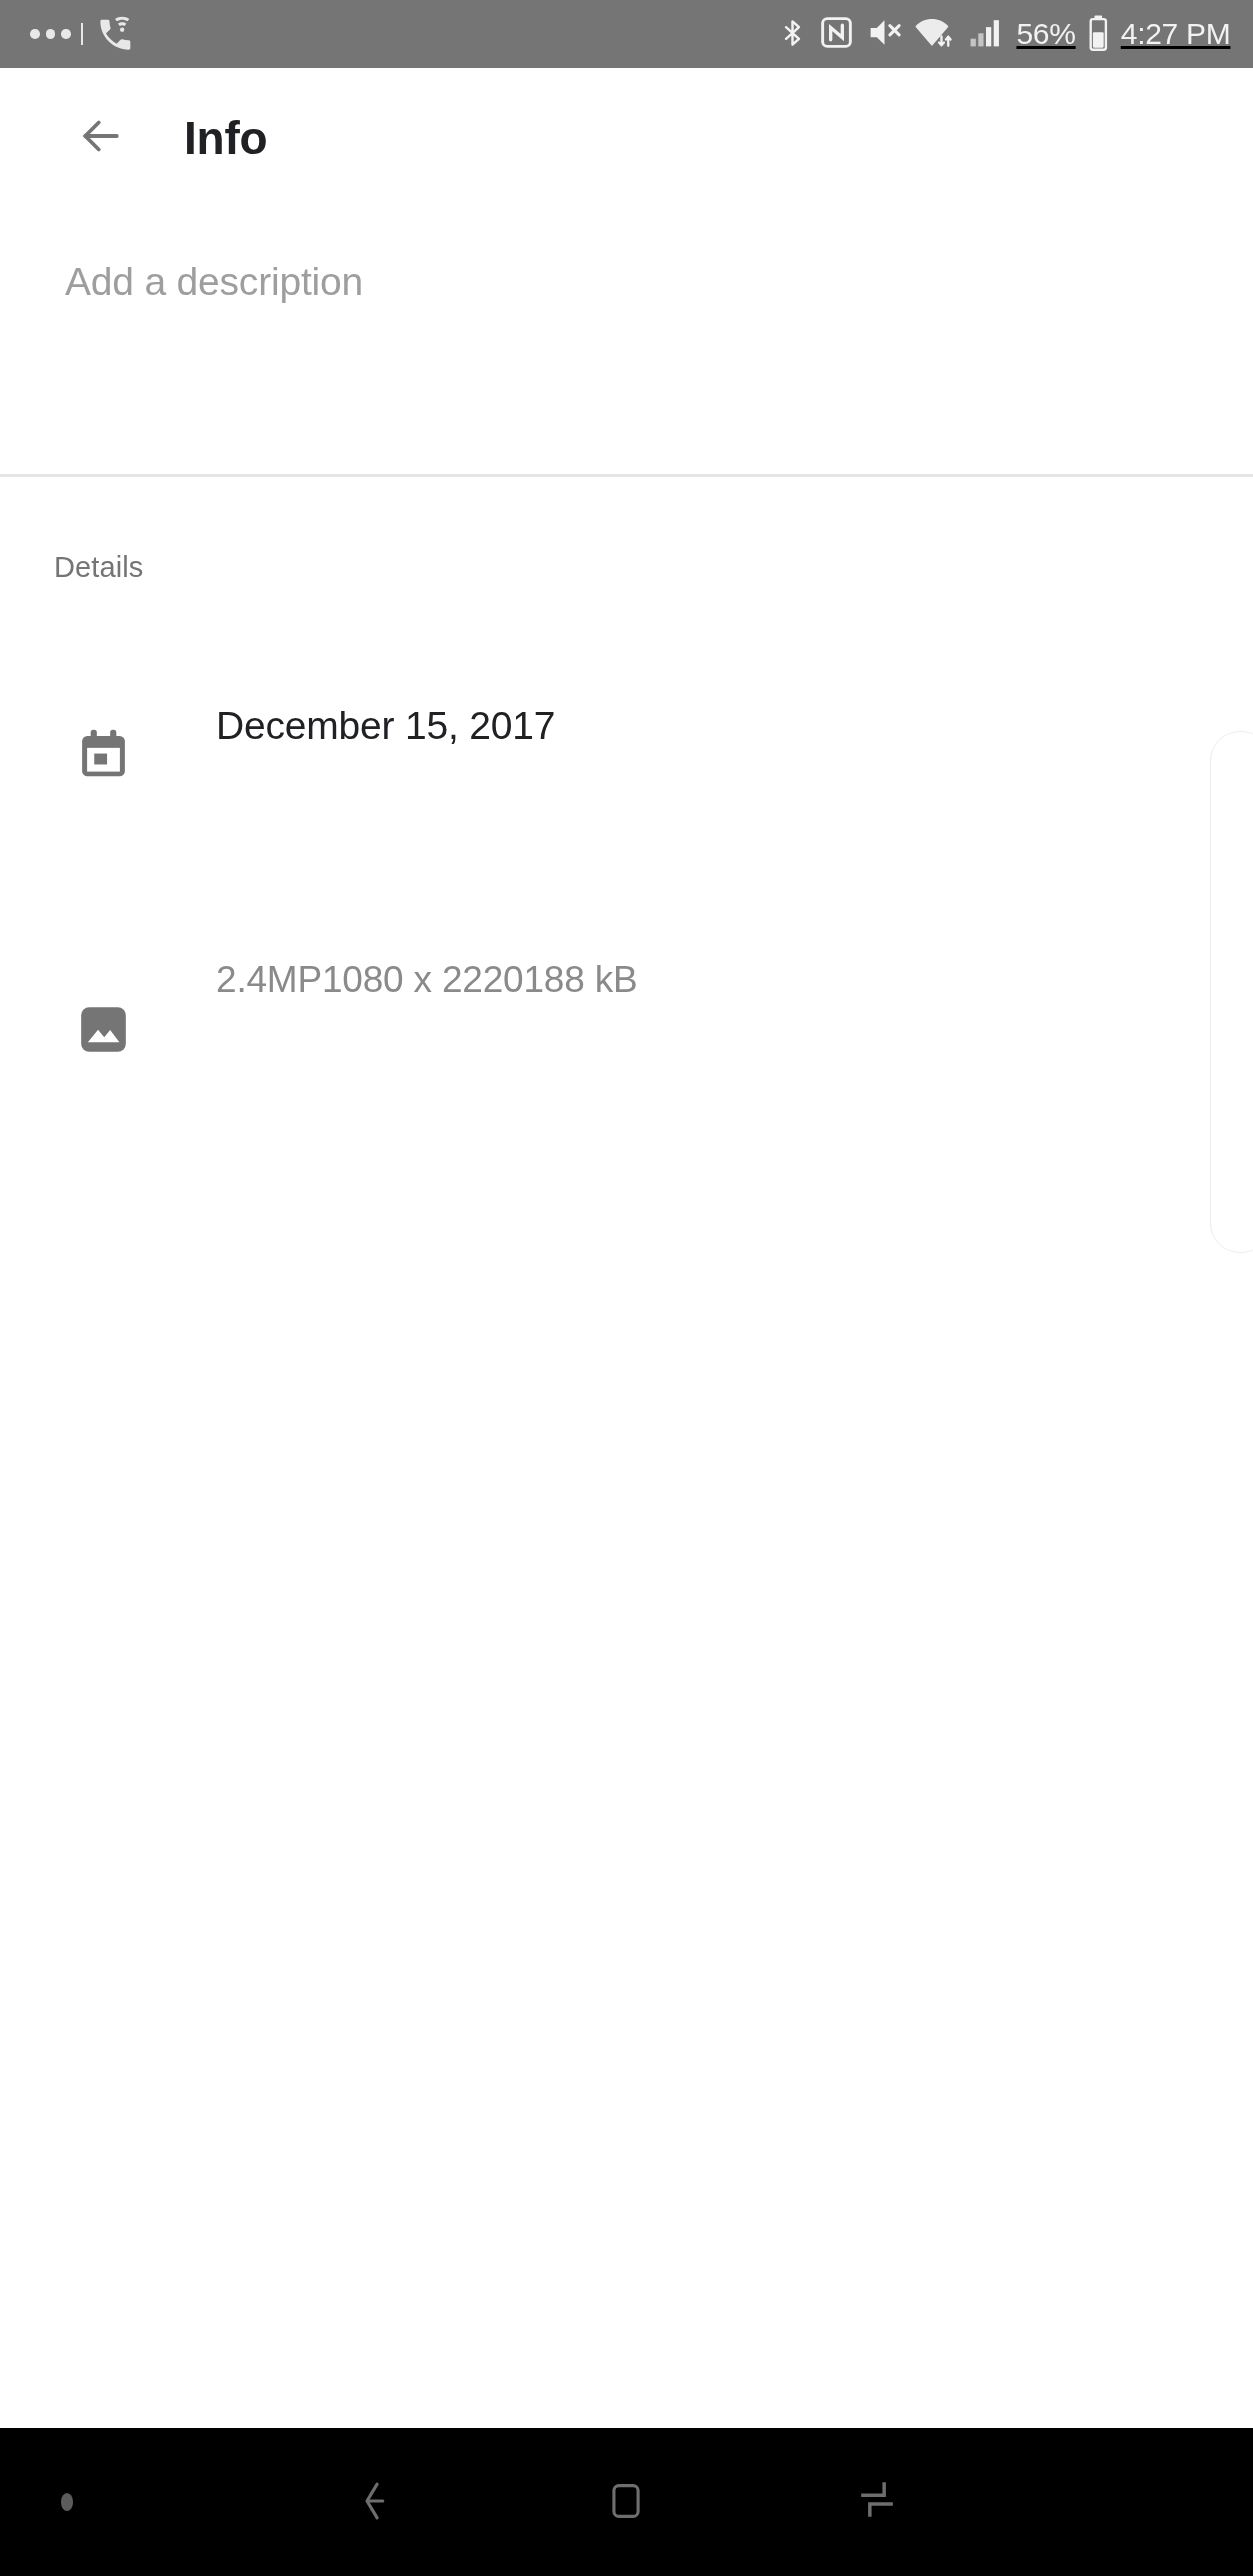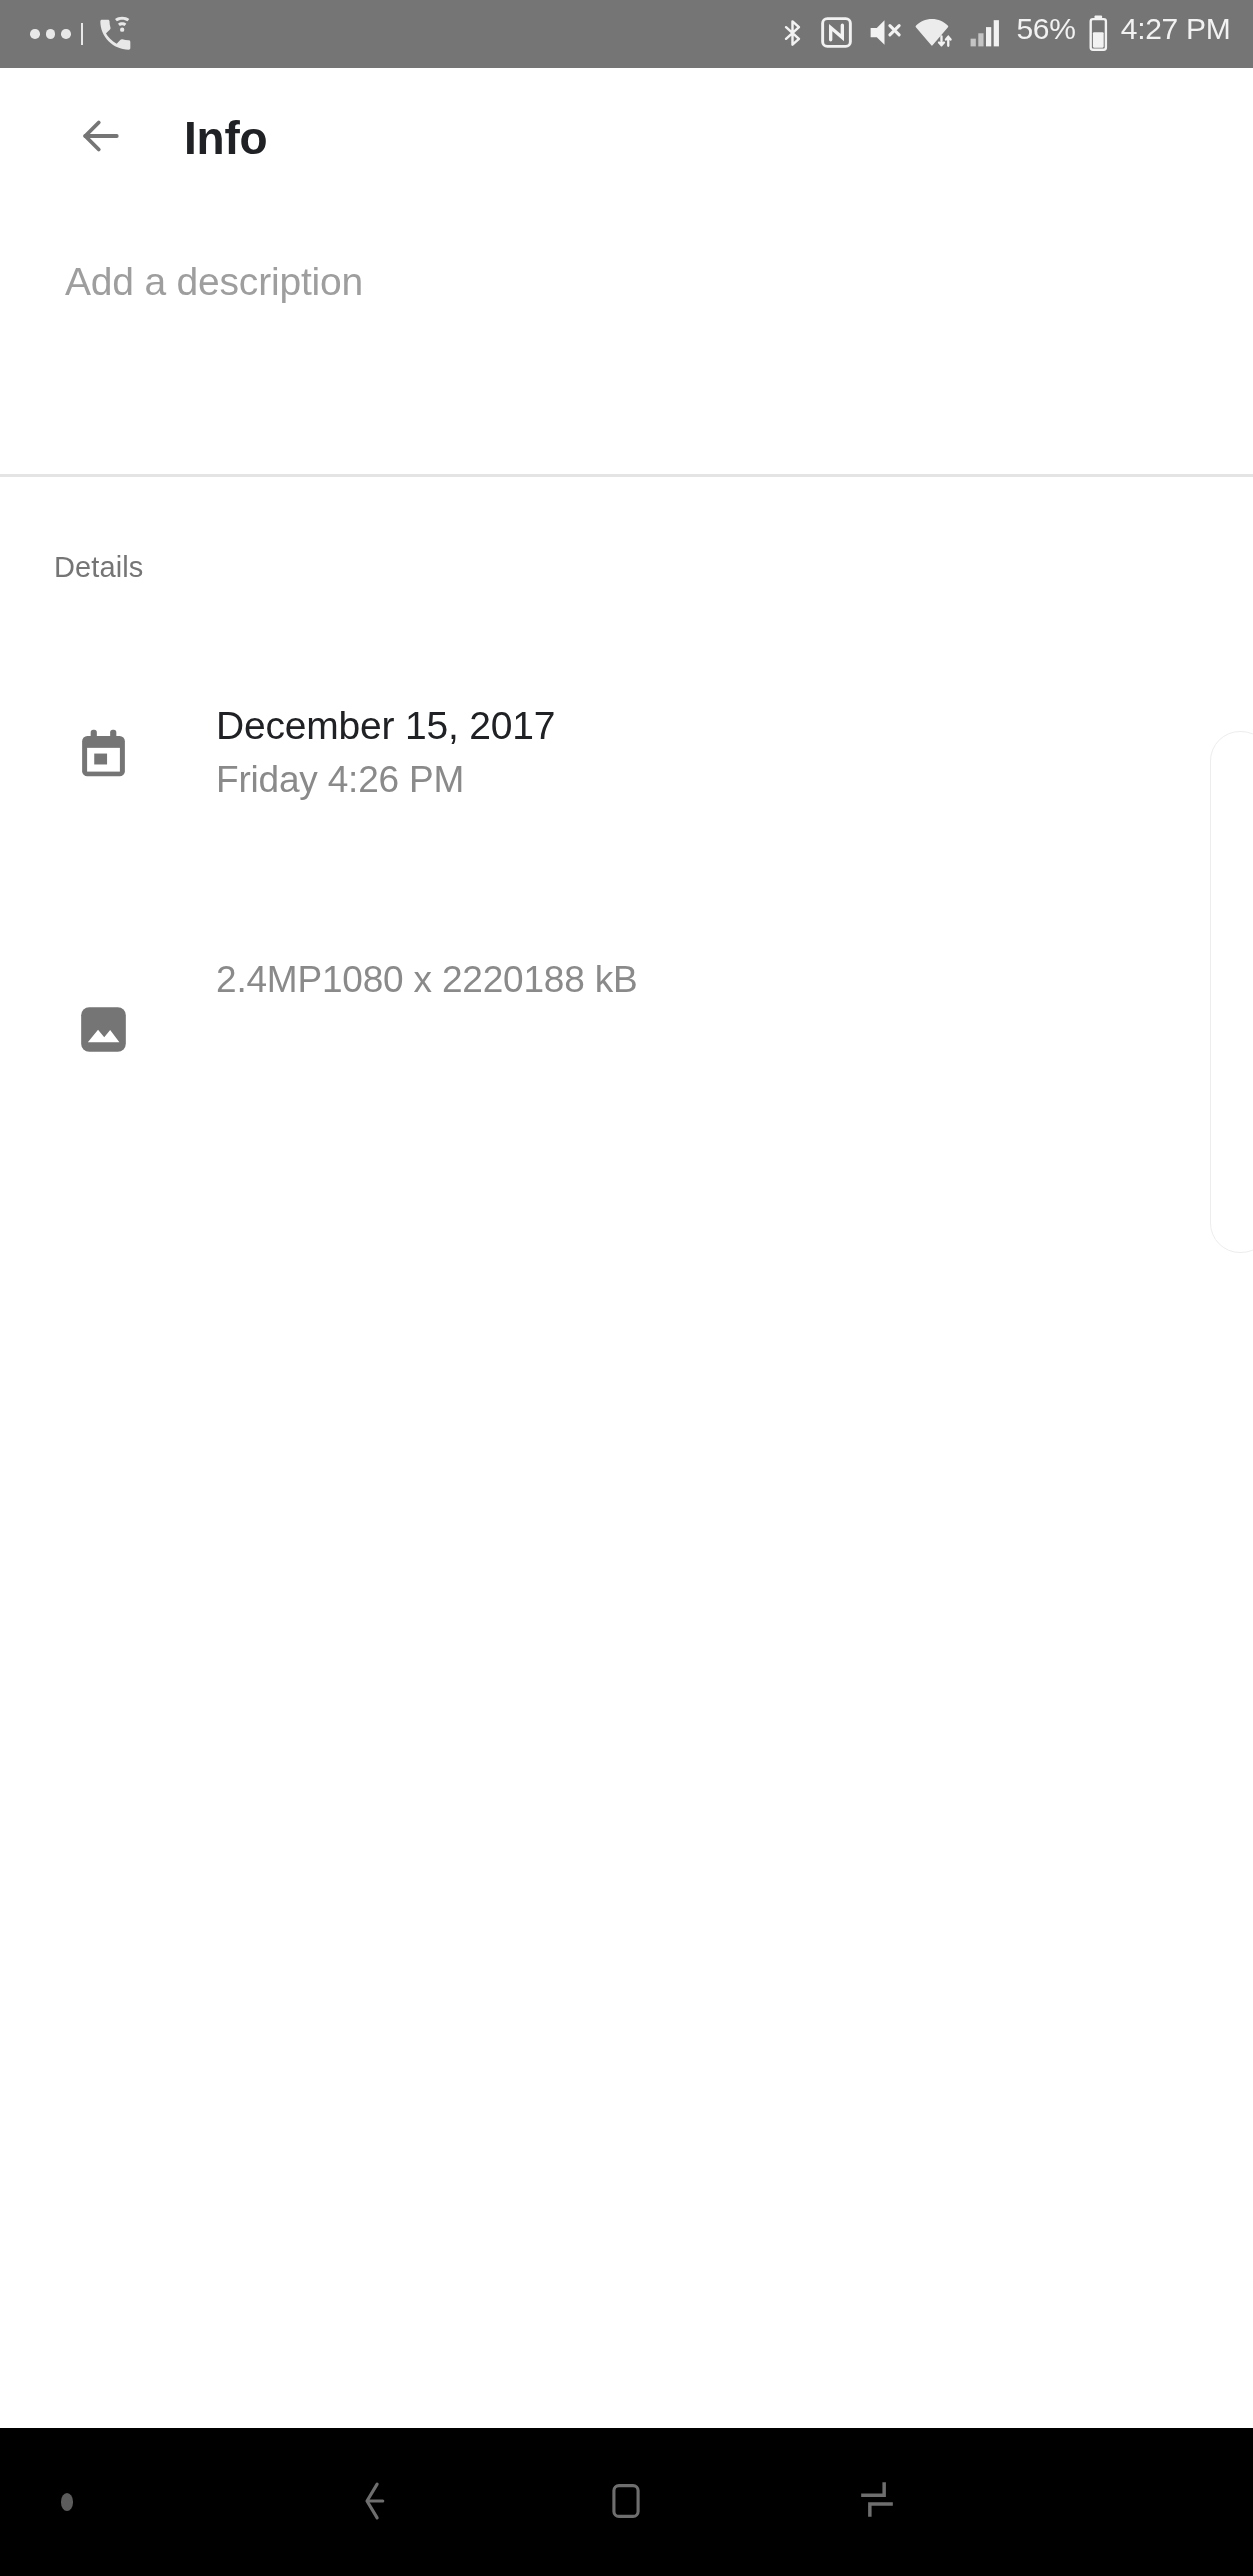--- a/index.html
+++ b/index.html
@@ -28,22 +28,23 @@
     padding: 0 22.6px 0 30px;
     box-sizing: border-box;
   }
   .status-left {
     display: flex;
     align-items: center;
     gap: 12.2px;
   }
   .status-right {
     display: flex;
-    align-items: flex-start;
+    align-items: center;
     gap: 11.3px;
+    text-decoration: underline;
   }
   .dots-group {
     display: flex;
     align-items: center;
     gap: 6.1px;
   }
   .dot {
     width: 9.6px; height: 9.6px;
     border-radius: 50%;
     background: #e8e8e8;
@@ -315,21 +316,20 @@
     <svg width="57" height="57" viewBox="0 0 24 24">
       <rect x="3" y="4.2" width="18" height="17" rx="2.2" fill="#757575"></rect>
       <rect x="6.6" y="1.6" width="2.6" height="4.6" rx="1.1" fill="#757575"></rect>
       <rect x="14.8" y="1.6" width="2.6" height="4.6" rx="1.1" fill="#757575"></rect>
       <rect x="5.1" y="9.2" width="13.8" height="10" fill="#ffffff"></rect>
       <rect x="8.1" y="11.6" width="5.4" height="4.6" fill="#757575"></rect>
     </svg>
   </div>
   <div class="detail-text">
     <div class="detail-primary">December 15, 2017</div>
-    <div class="detail-secondary">Friday 4:26 PM</div>
   </div>
 </div>
 
 <div class="detail-row row-file">
   <div class="detail-icon">
     <svg width="57" height="57" viewBox="0 0 24 24">
       <rect x="2.6" y="2.6" width="18.8" height="18.8" rx="3.4" fill="#757575"></rect>
       <path d="M5.4 17.4l4.3-5.3 2.6 3.2 2.5-3.1 3.9 5.2z" fill="#ffffff"></path>
     </svg>
   </div>

